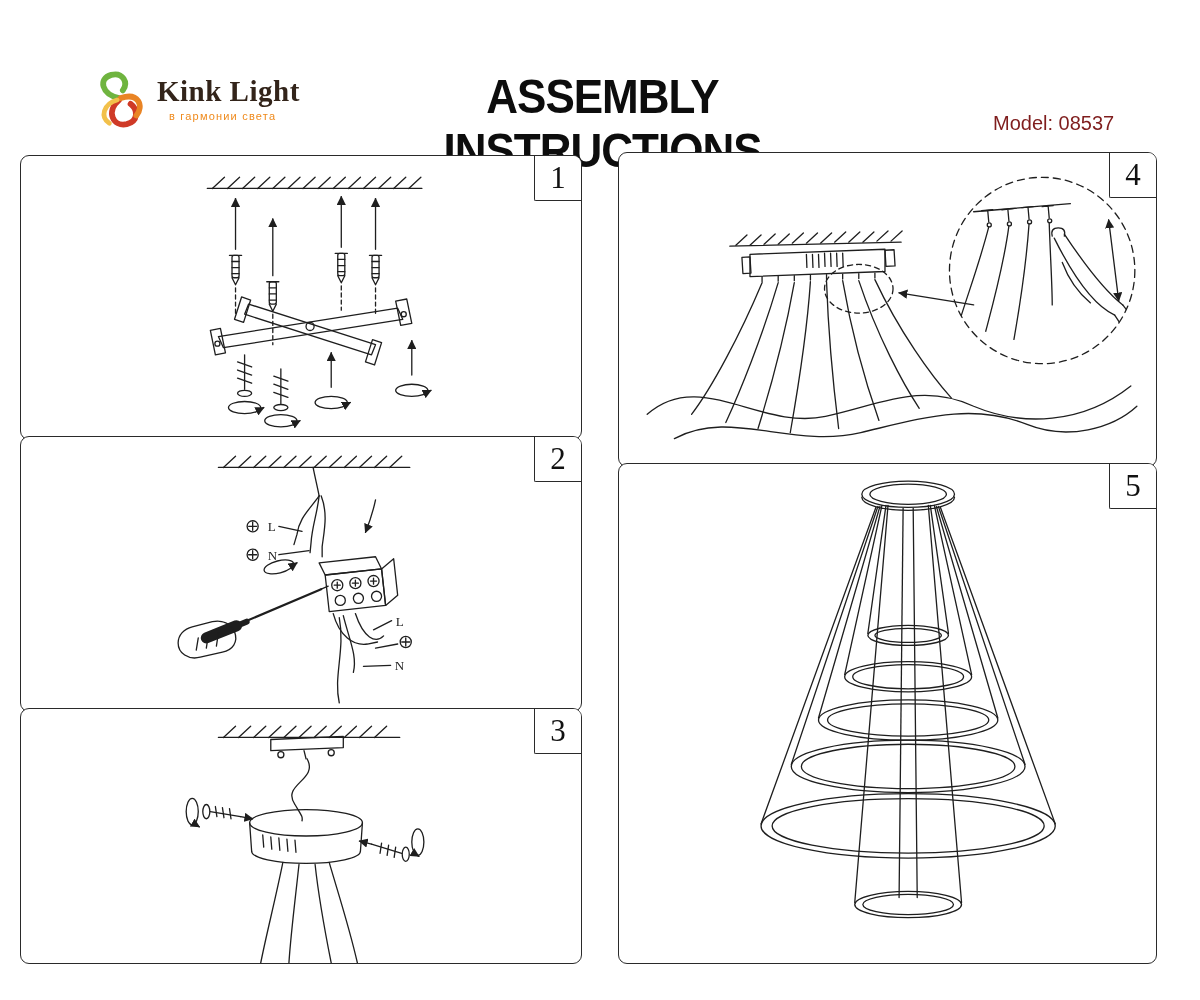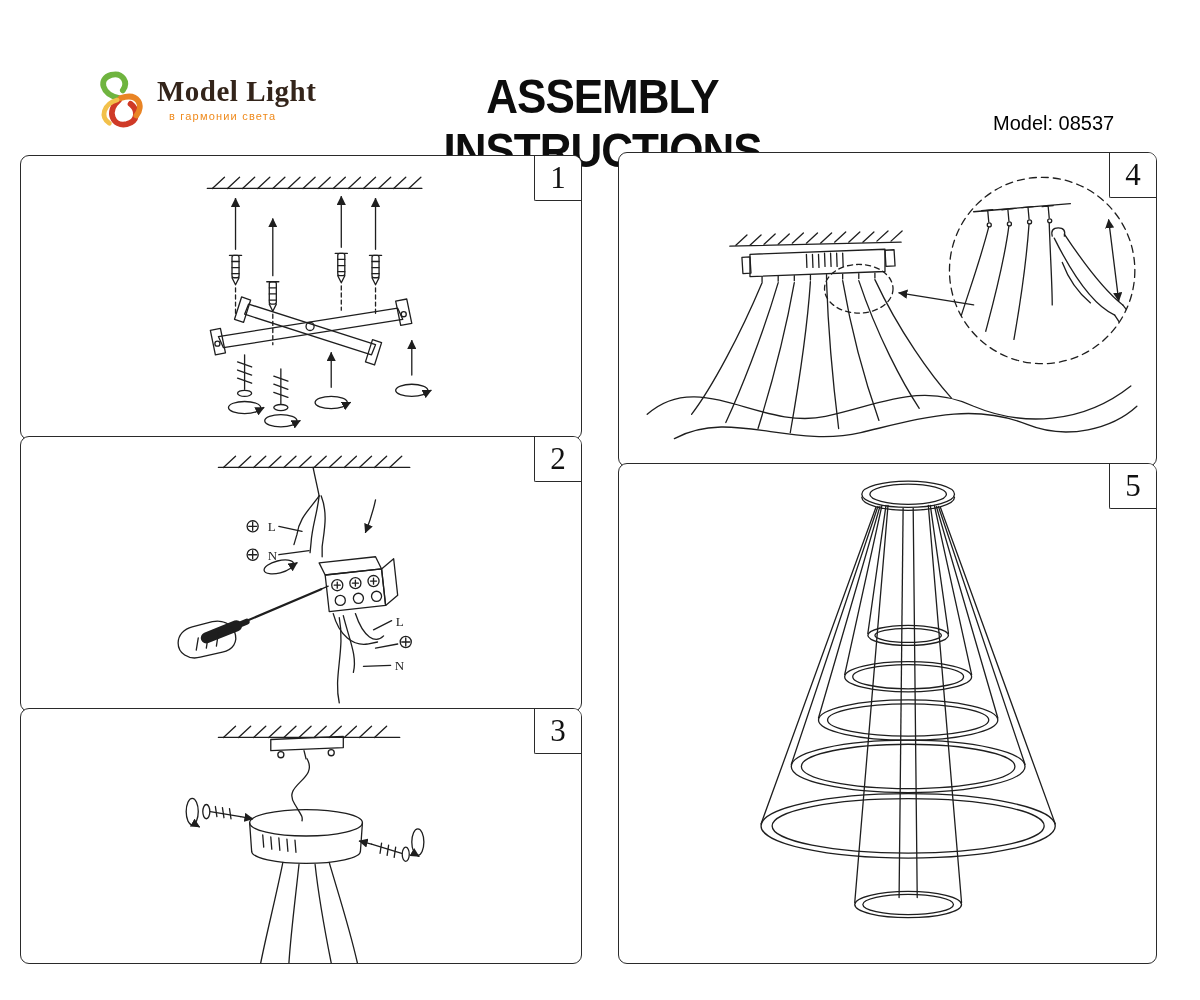--- a/index.html
+++ b/index.html
@@ -8,21 +8,21 @@
     font-family:"Liberation Sans",sans-serif;color:#111;overflow:hidden;
   }
   .page{position:absolute;inset:0;background:#fff;}
 
   
   .logo-wrap{position:absolute;left:90px;top:68px;display:flex;gap:9px;align-items:flex-start;}
   .brand-name{font-family:"Liberation Serif",serif;font-weight:bold;font-size:29px;color:#33241a;letter-spacing:.5px;line-height:1.1;margin-top:8px;}
   .brand-tagline{color:#ef8a1c;font-size:11px;letter-spacing:1.2px;margin-top:2px;margin-left:12px;}
   .title{position:absolute;left:330px;top:74px;width:545px;margin:0;text-align:center;
          font-size:44px;font-weight:bold;letter-spacing:-1px;transform:scaleY(1.08);color:#0d0d0d;}
-  .model{position:absolute;left:993px;top:112px;font-size:20px;color:#000000;}
+  .model{position:absolute;left:993px;top:112px;font-size:20px;color:#7f1d1d;}
 
   
   .panel{position:absolute;border:1.6px solid #2a2a2a;border-radius:9px;background:#fff;}
   .p1{left:20px;top:155px;width:560px;height:283px;}
   .p2{left:20px;top:436px;width:560px;height:274px;}
   .p3{left:20px;top:708px;width:560px;height:254px;}
   .p4{left:618px;top:152px;width:537px;height:313px;}
   .p5{left:618px;top:463px;width:537px;height:499px;}
   .art{position:absolute;inset:0;width:100%;height:100%;}
   .stepnum{
@@ -41,21 +41,21 @@
   <div class="logo-wrap">
     <svg width="58" height="64" viewBox="0 0 60 64">
       <g fill="none" stroke-linecap="round">
         <path d="M30 30 C 12 26, 8 10, 22 6 C 34 3, 40 14, 34 22" stroke="#6fb43f" stroke-width="6"></path>
         <path d="M30 32 C 16 44, 24 60, 38 57 C 50 54, 50 42, 42 36" stroke="#cf3a27" stroke-width="6"></path>
         <path d="M32 30 C 50 24, 56 38, 48 48" stroke="#e98424" stroke-width="6"></path>
         <path d="M28 32 C 14 36, 10 50, 20 56" stroke="#f2c04a" stroke-width="5"></path>
       </g>
     </svg>
     <div>
-      <div class="brand-name">Model Light</div>
+      <div class="brand-name">Kink Light</div>
       <div class="brand-tagline">в гармонии света</div>
     </div>
   </div>
 
   <h1 class="title">ASSEMBLY INSTRUCTIONS</h1>
   <div class="model">Model: 08537</div>
 
   <section class="panel p1">
     <svg class="art" viewBox="0 0 556 279" preserveAspectRatio="none">
       <defs>

